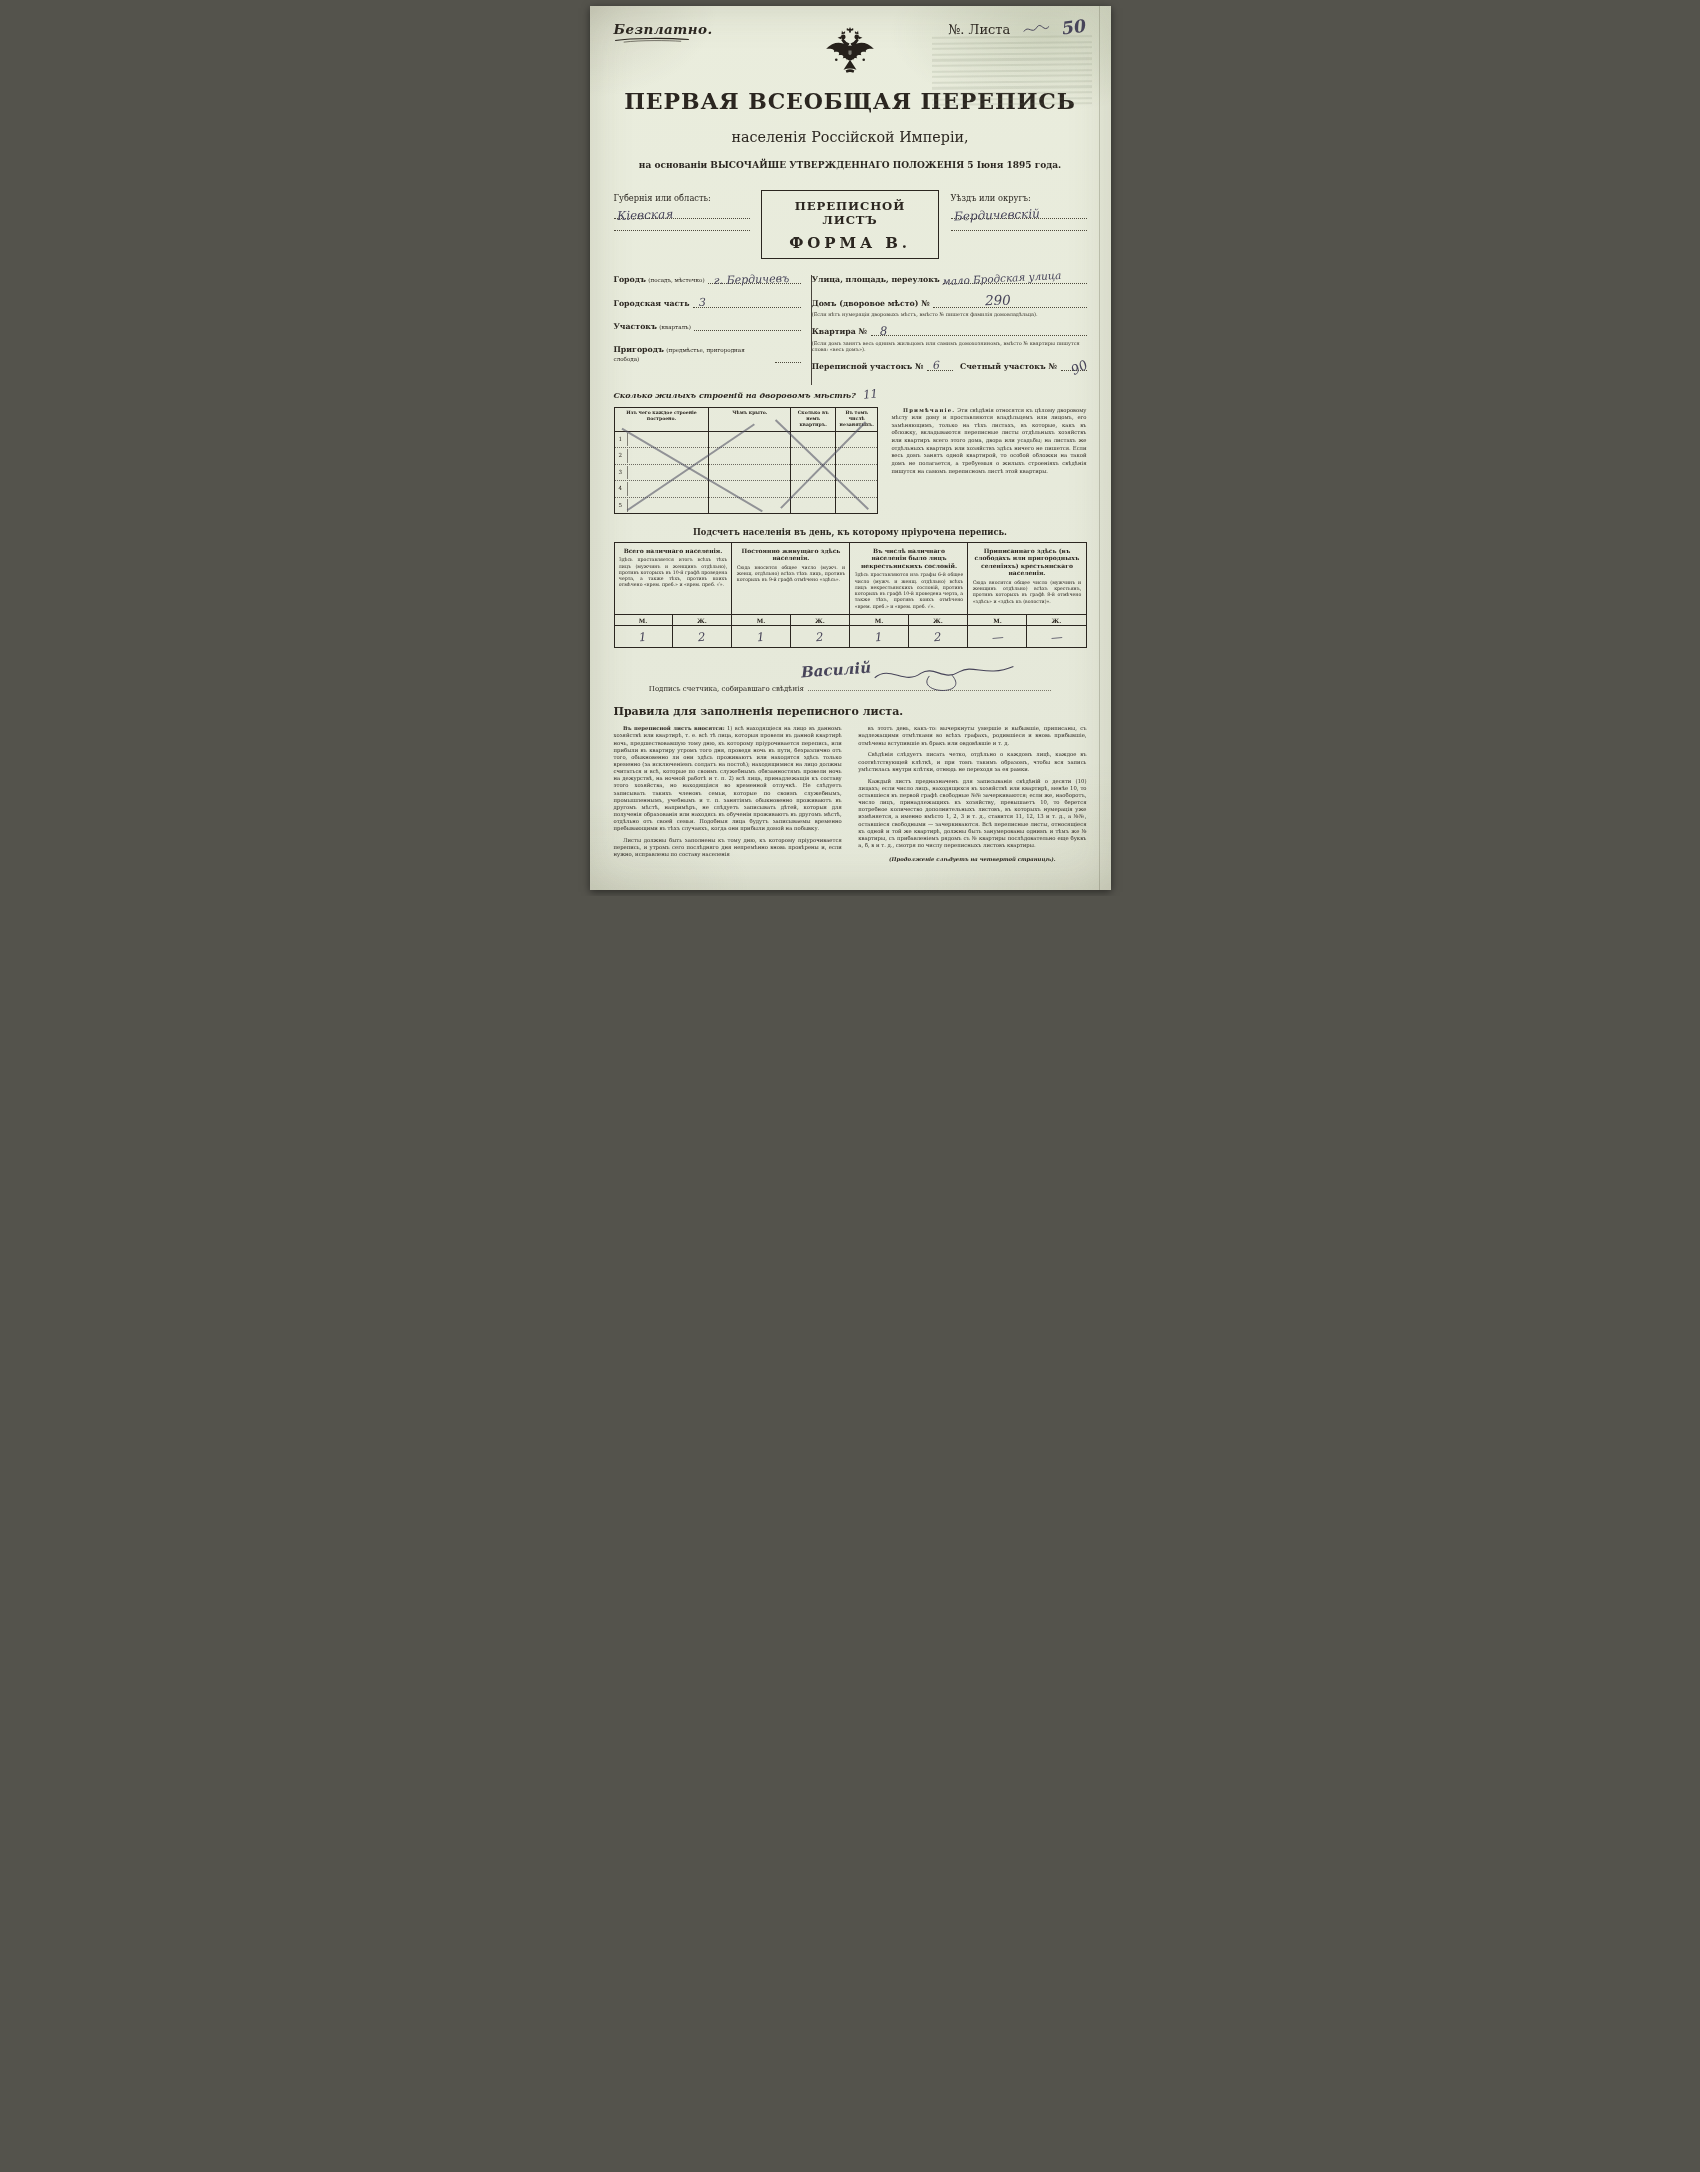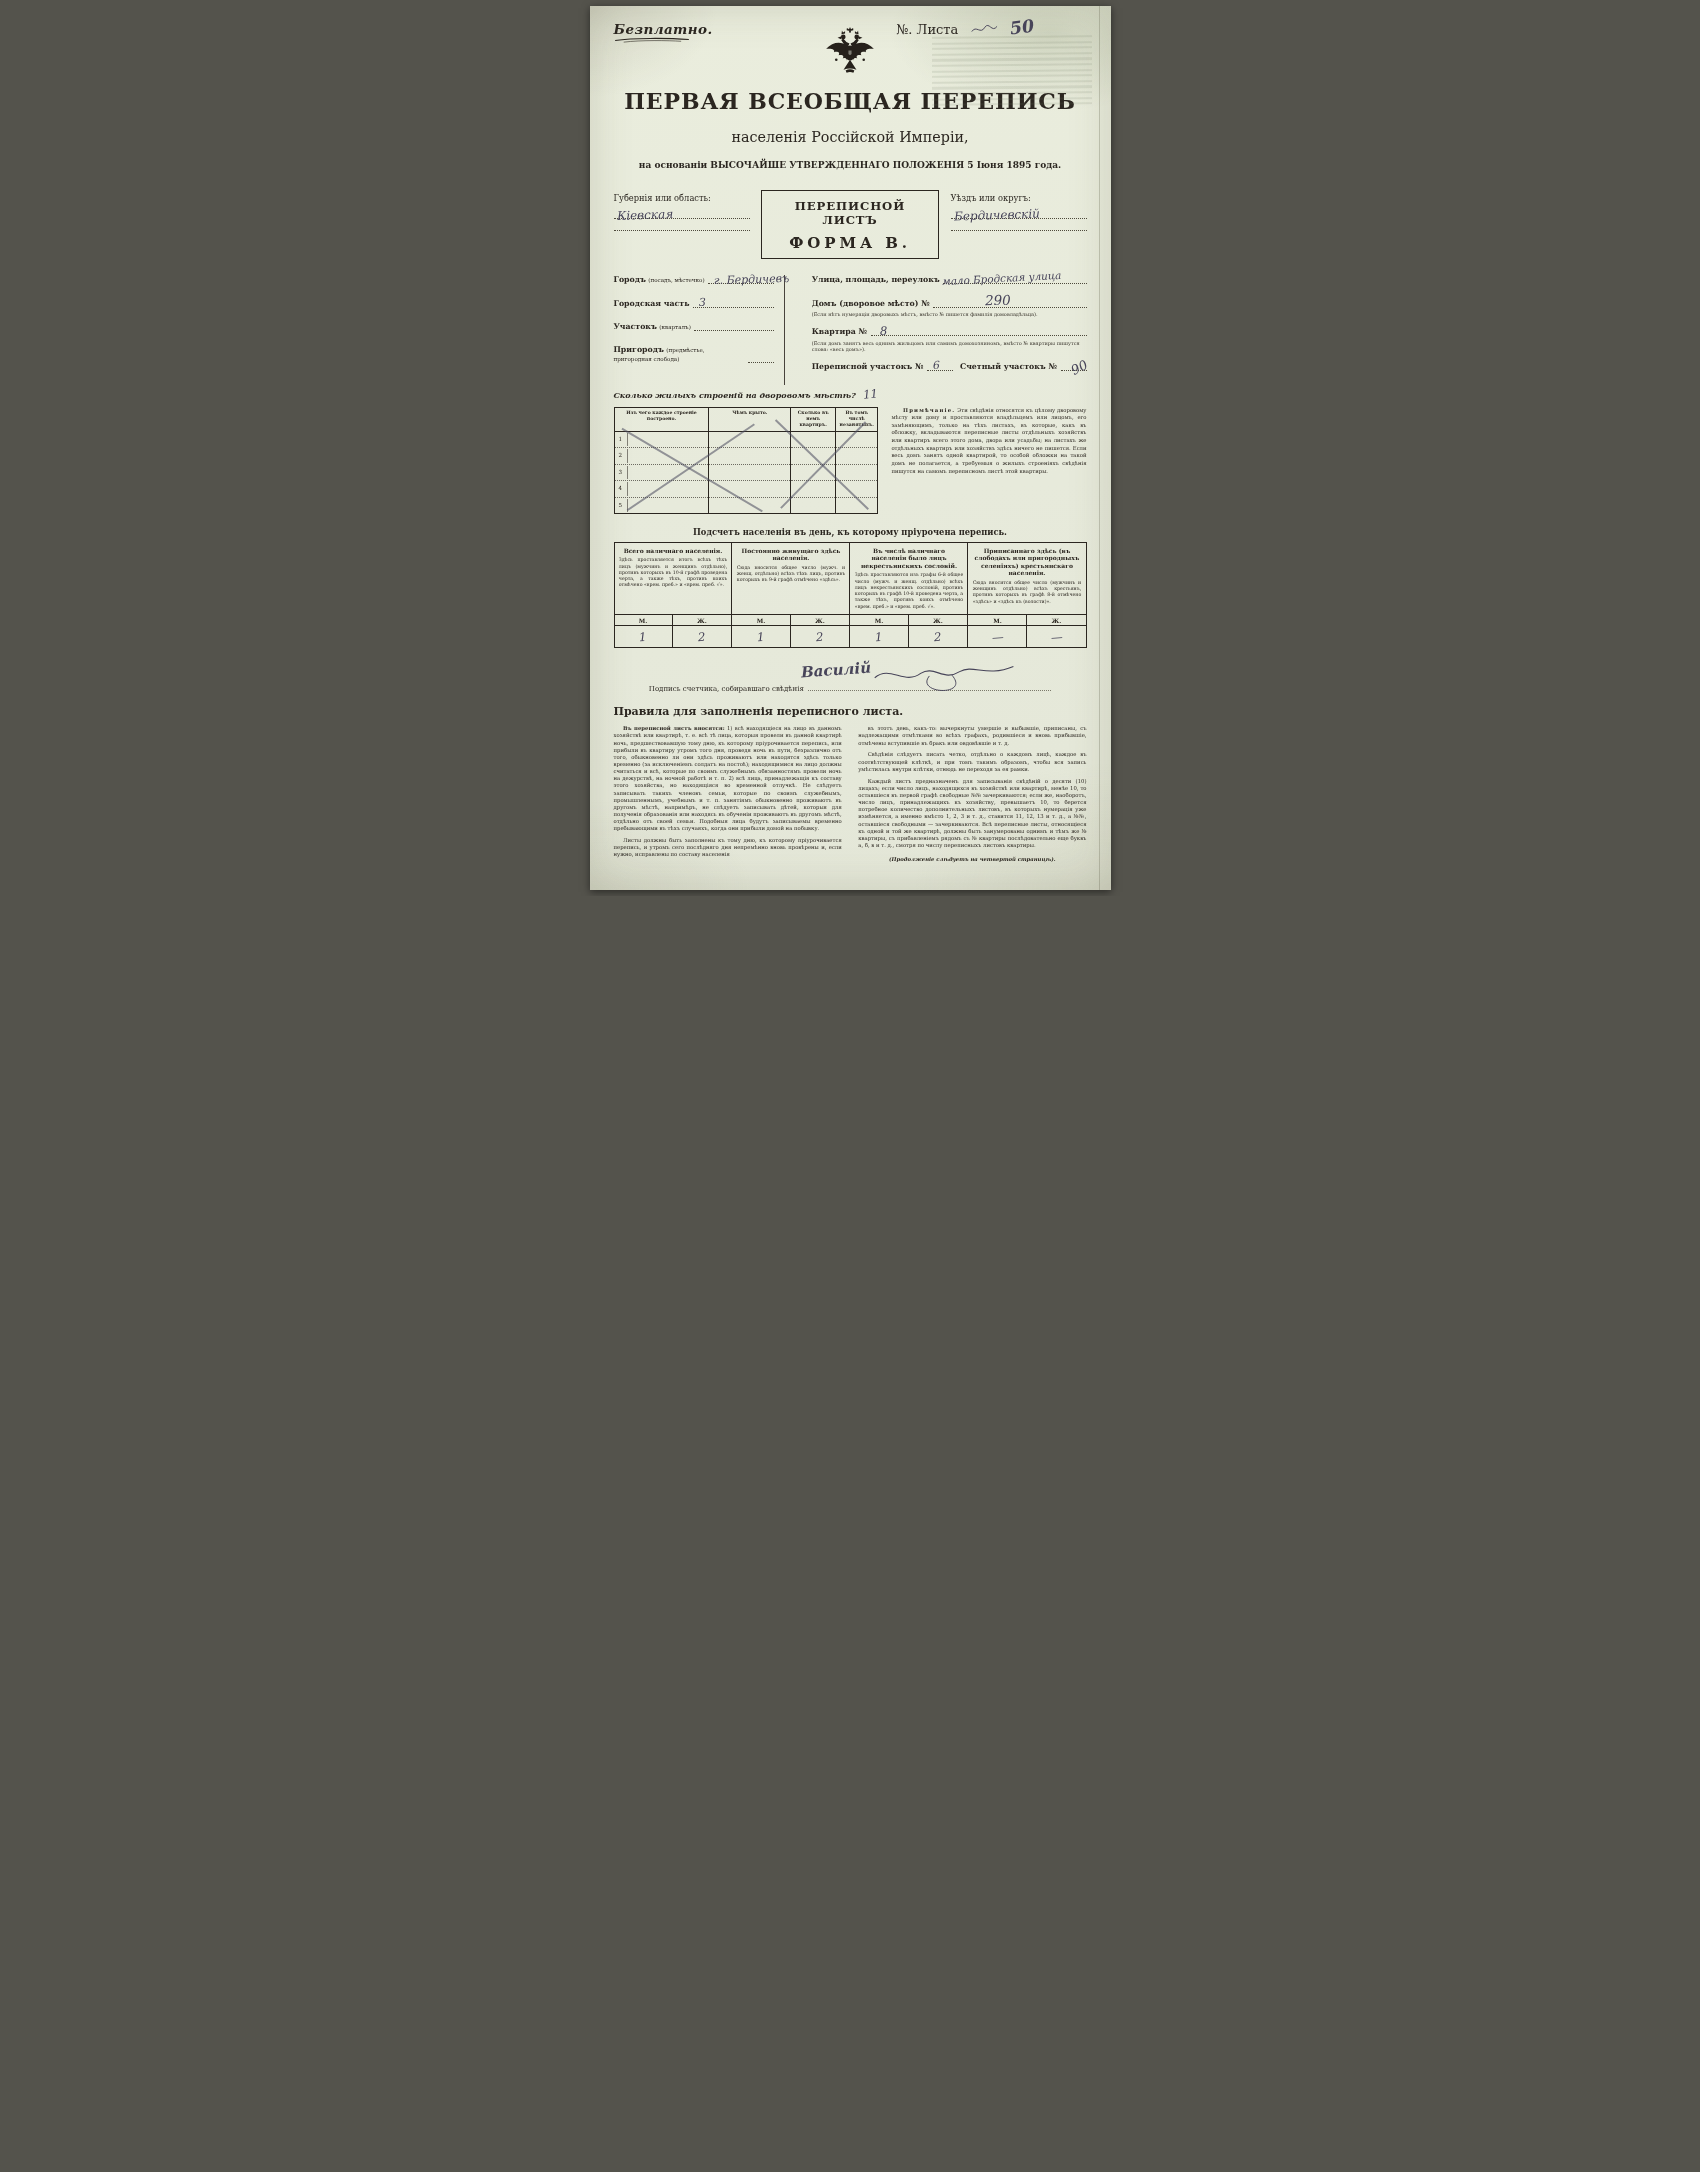--- a/index.html
+++ b/index.html
@@ -25,21 +25,21 @@
 
   
   .bleed { position:absolute; top:30px; right:19px; width:160px; height:73px;
     background:
       repeating-linear-gradient(to bottom, rgba(110,120,98,.17) 0 2.2px, transparent 2.2px 5.6px);
     filter: blur(0.5px); opacity:.85; transform:skewY(-.6deg); pointer-events:none; }
 
   
   .top-row { display:flex; justify-content:space-between; align-items:flex-start; position:relative; }
   .free { font-size:13.5px; font-weight:bold; font-style:italic; letter-spacing:0.4px; }
-  .sheet-no { display:flex; align-items:flex-start; gap:12px; font-size:13px; margin-top:1.7px; margin-right:52px; }
+  .sheet-no { display:flex; align-items:flex-start; gap:12px; font-size:13px; margin-top:1.7px; }
   .sheet-no .hand { font-size:17.4px; margin-top:-5.2px; transform:rotate(-7deg); font-weight:bold; }
   .eagle-wrap { position:absolute; left:50%; top:5.2px; transform:translateX(-50%); }
 
   
   .main-title { margin:45px 0 0; text-align:center; font-size:22px; font-weight:bold;
     letter-spacing:0.9px; line-height:1.05; }
   .sub-title { margin-top:16.5px; text-align:center; font-size:14.3px; }
   .basis { margin-top:14.8px; text-align:center; font-size:9px; font-weight:bold; }
 
   
@@ -50,21 +50,21 @@
   .write-line .hand { position:absolute; left:3.5px; bottom:-3.5px; font-size:12px; white-space:nowrap;
     transform:rotate(-2deg); }
   .dots2 { border-bottom:0.9px dotted #4e4a3c; height:12px; }
   .form-box { flex:1; border:1.5px solid #2b2620; text-align:center; padding:7.8px 3.5px 6px; }
   .form-box .l1 { font-size:11.7px; font-weight:bold; letter-spacing:0.9px; }
   .form-box .l2 { font-size:15px; font-weight:bold; letter-spacing:3.9px; margin-top:7px; }
 
   
   .fields-row { margin-top:15.6px; display:flex; }
   .fields-left { width:203px; padding-right:9.6px; }
-  .fields-right { flex:1; border-left:0.9px solid rgba(43,38,32,.85); padding-left:27px; }
+  .fields-right { flex:1; border-left:0.9px solid rgba(43,38,32,.85); padding-left:0; }
   .frow { display:flex; align-items:flex-end; margin-bottom:14px; font-size:7.4px; }
   .frow.tight { margin-bottom:3.5px; }
   .flabel b { font-size:7.8px; white-space:nowrap; }
   .fnote { font-size:5.6px; }
   .fline { flex:1; border-bottom:0.9px dotted #4e4a3c; position:relative; height:9.6px; margin-left:3.5px; min-width:26px; }
   .fval { position:absolute; bottom:-2.6px; left:6px; font-size:11px; white-space:nowrap;
     transform:rotate(-1.5deg); }
   .fval.street { font-size:10.4px; left:-1.7px; bottom:-0.9px; transform:rotate(-3deg); }
   .fval.house { font-size:13.5px; left:34%; bottom:-1.7px; }
   .fval.flat { font-size:11.7px; left:9.6px; }

